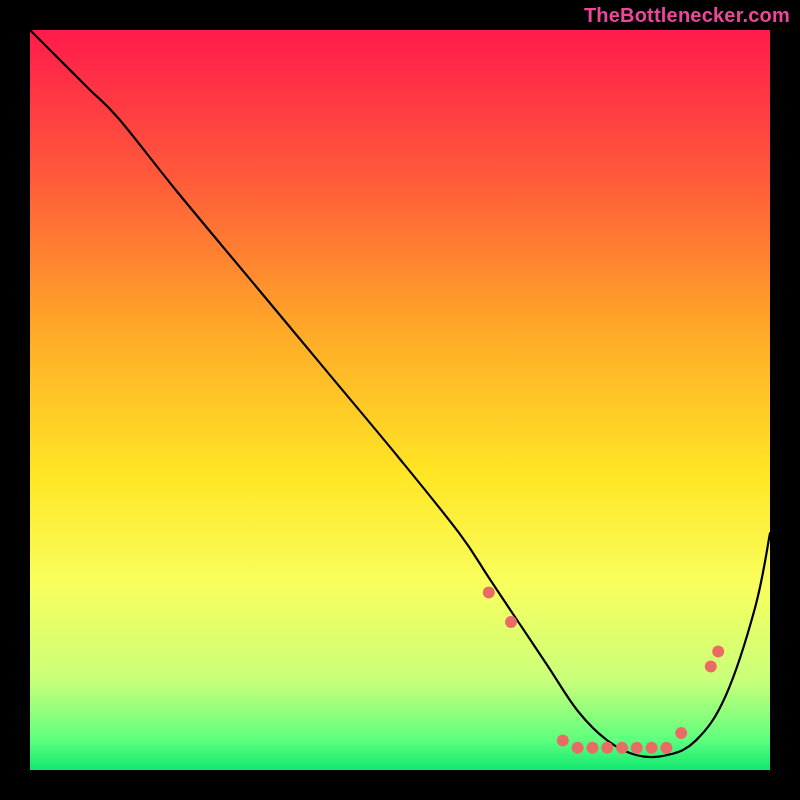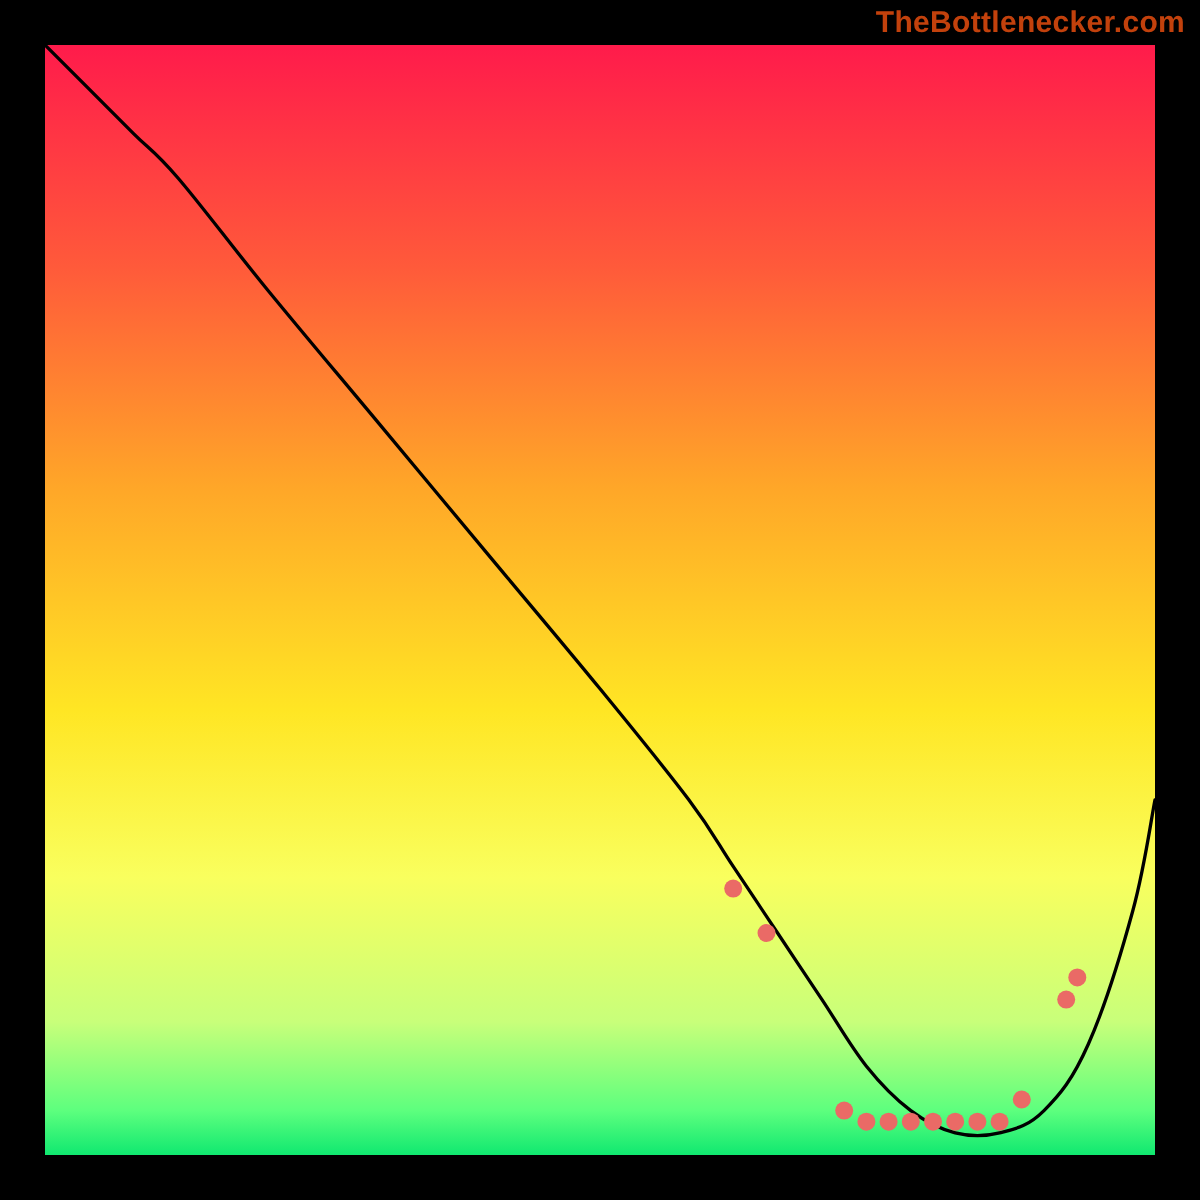--- a/index.html
+++ b/index.html
@@ -41,21 +41,21 @@
     height: 740px;
     display: block;
   }
   .watermark {
     position: absolute;
     top: 4px;
     right: 10px;
     font-family: Arial, Helvetica, sans-serif;
     font-size: 20px;
     font-weight: 600;
-    color: #c2410c;
+    color: #ec4899;
     letter-spacing: 0.2px;
     user-select: none;
   }
 </style>
 </head>
 <body>
 
 <div class="stage">
 
   <div class="watermark">TheBottlenecker.com</div>

